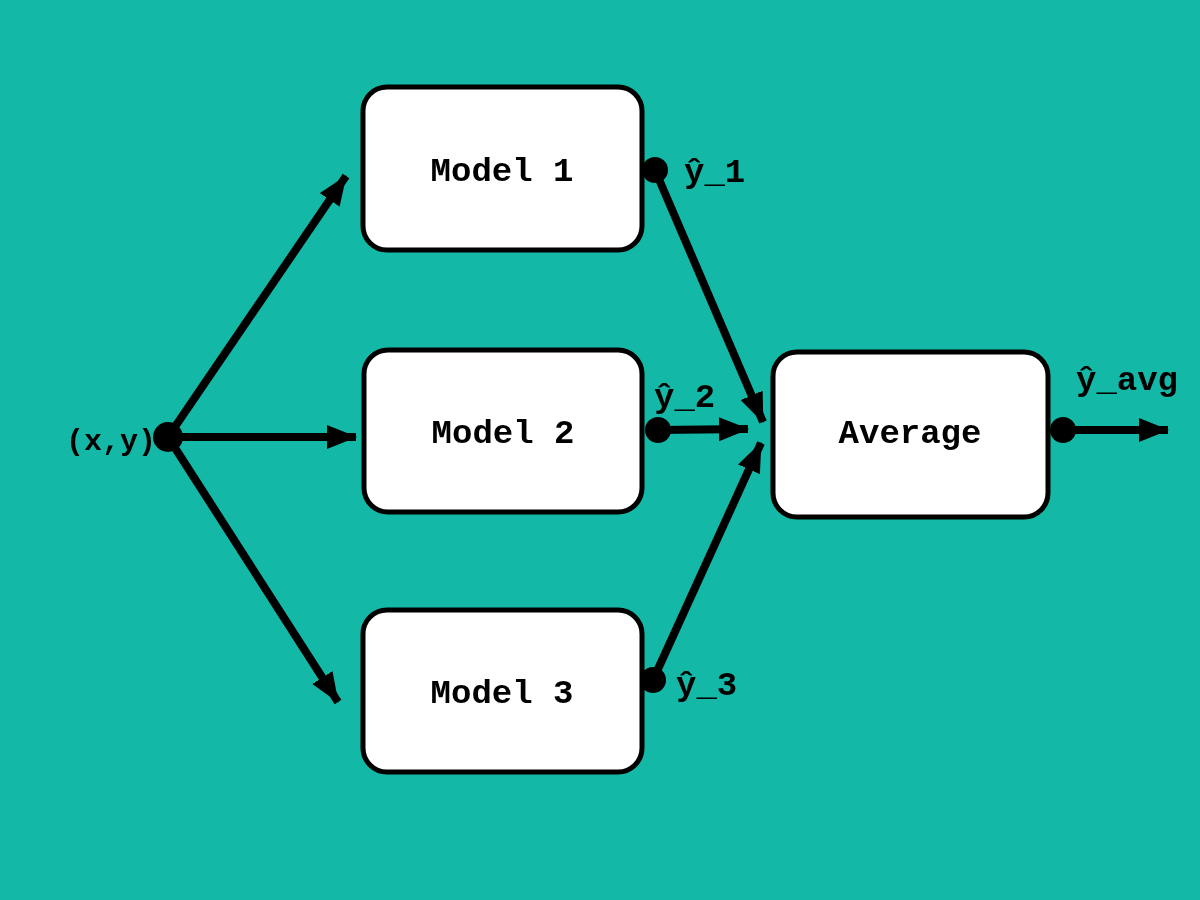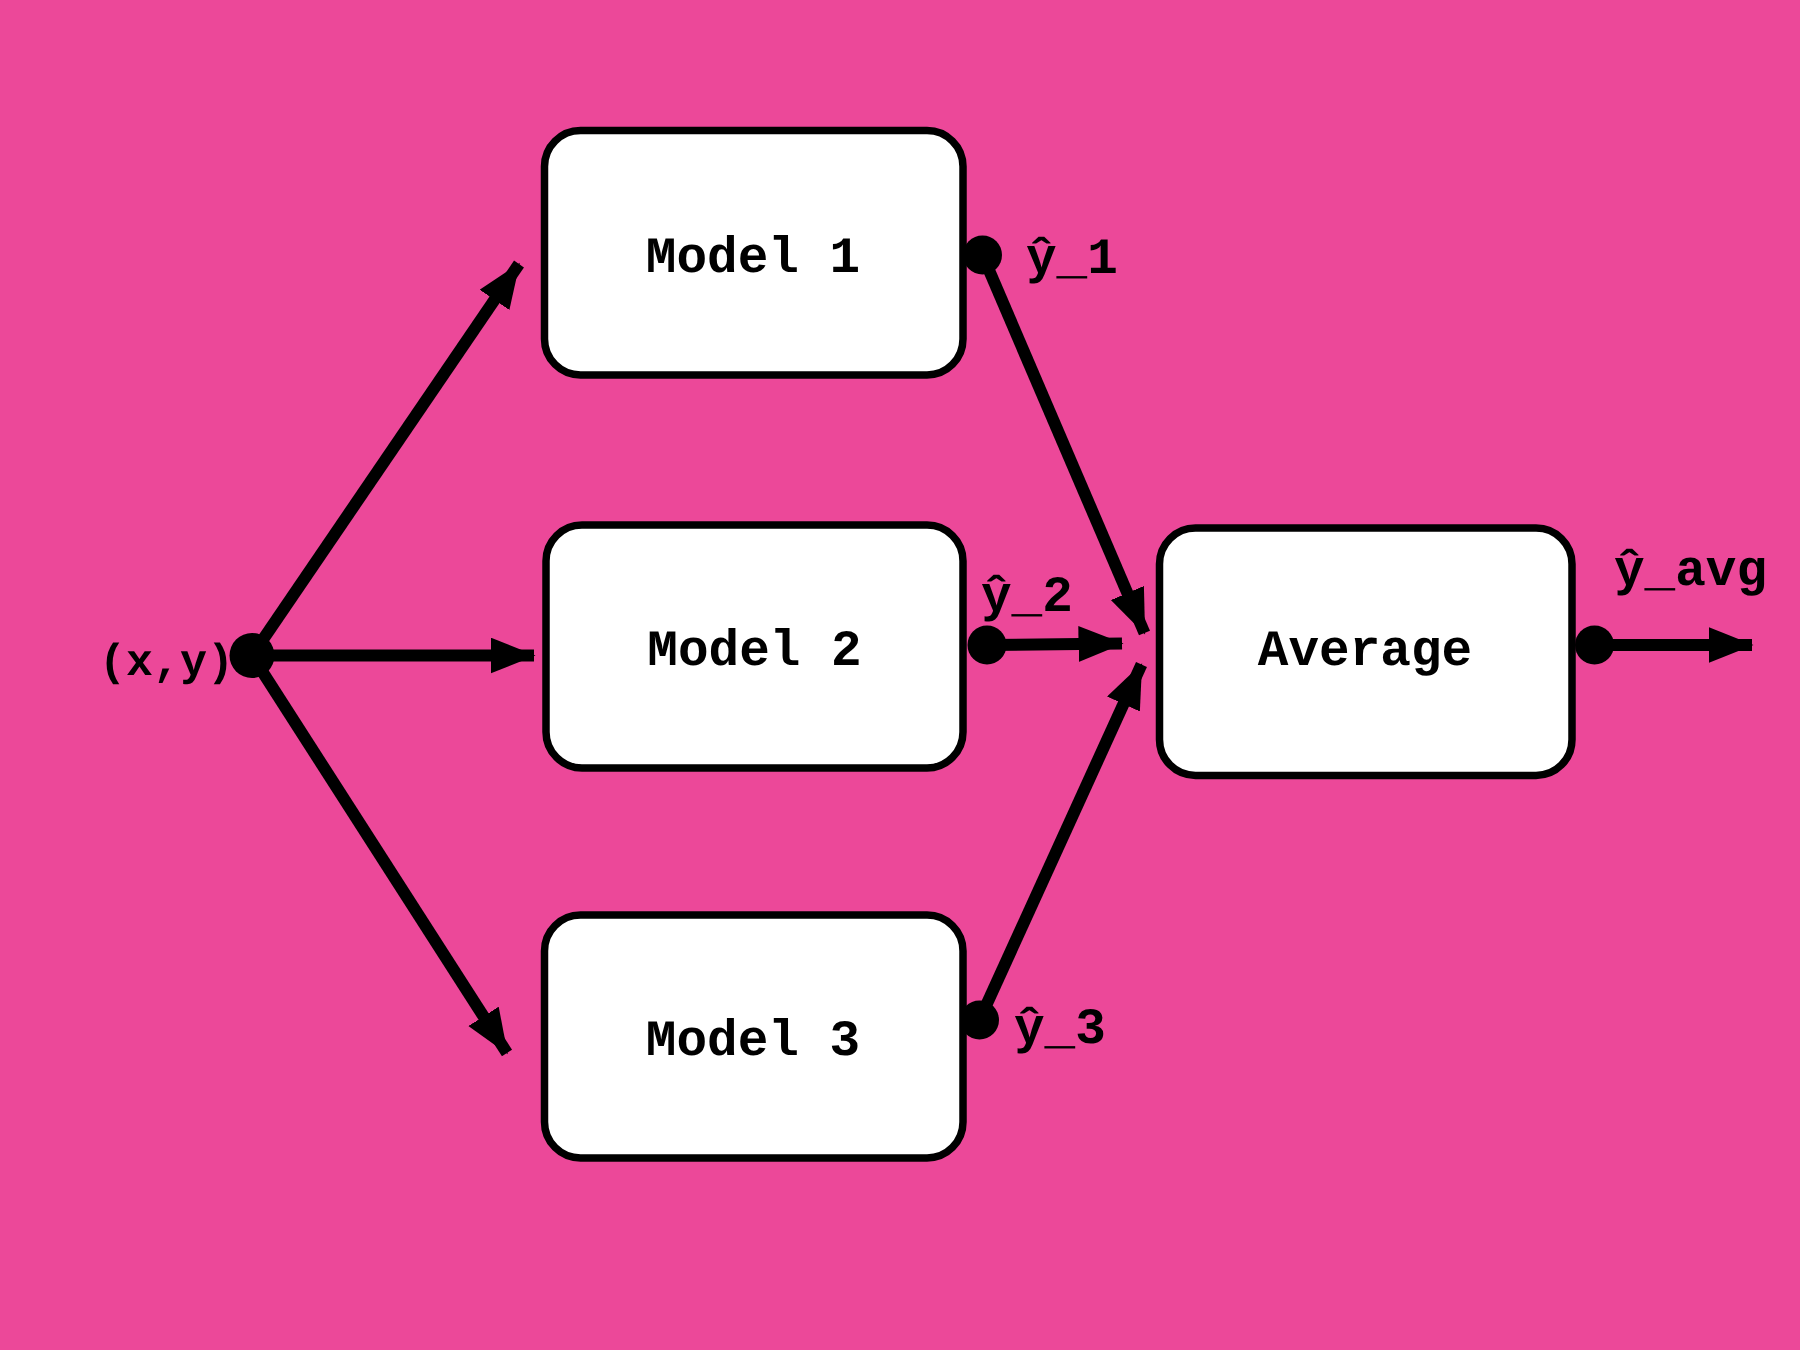--- a/index.html
+++ b/index.html
@@ -4,21 +4,21 @@
 <style>
   html, body {
     margin: 0;
     padding: 0;
     background: #ffffff;
   }
   .canvas {
     position: relative;
     width: 1200px;
     height: 900px;
-    background: #ec4899;
+    background: #14b8a6;
     overflow: hidden;
   }
   svg text {
     font-family: "Liberation Mono", "DejaVu Sans Mono", monospace;
     font-weight: bold;
     fill: #000000;
   }
   .node-label  { font-size: 34px; }
   .edge-label  { font-size: 34px; }
   .input-label { font-size: 30px; }

